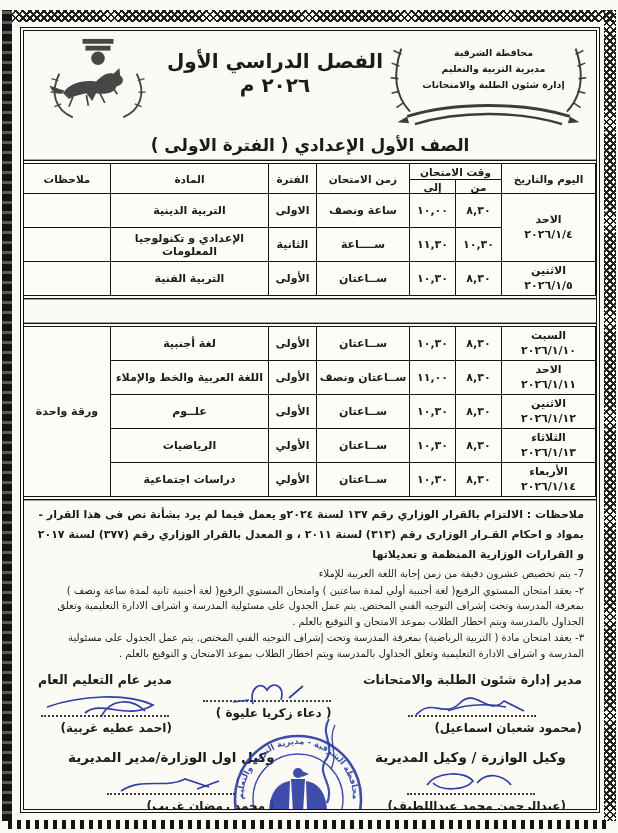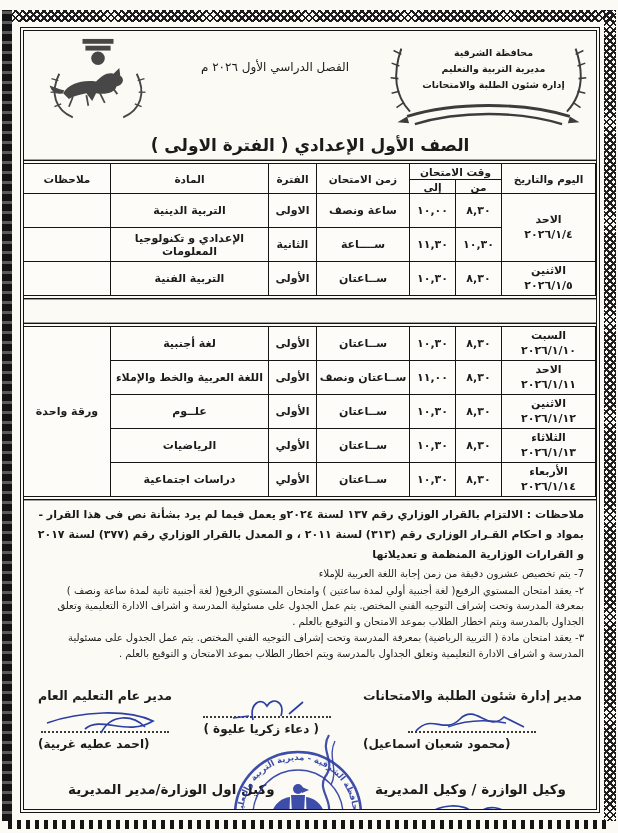--- a/index.html
+++ b/index.html
@@ -24,21 +24,21 @@
   .frame-inner{position:absolute;inset:2px;border:1px solid #151515;overflow:hidden;}
 
   
   .hdr{display:flex;align-items:flex-start;padding:6px 6px 0 6px;height:96px;}
   .org{position:relative;width:205px;height:92px;flex:0 0 auto;}
   .org svg{position:absolute;inset:0;}
   .org-lines{position:absolute;top:8px;right:14px;left:26px;text-align:center;
     font-weight:bold;font-size:9.5px;line-height:1.7;}
   .titles{flex:1;text-align:center;padding-top:6px;}
   .t1{font-size:16px;font-weight:bold;letter-spacing:1px;}
-  .t2{font-size:12px;font-weight:normal;margin-top:17px;}
+  .t2{font-size:20px;font-weight:bold;margin-top:6px;}
   .horse-logo{width:135px;height:92px;flex:0 0 auto;display:flex;justify-content:center;}
   .subtitle{text-align:center;font-size:17px;font-weight:bold;margin:2px 0 8px 0;}
 
   
   table.exam{border-collapse:collapse;table-layout:fixed;width:572px;margin:0 auto;
     box-shadow:0 0 0 2px #fbfaf5,0 0 0 3.4px #151515;background:#fdfcf8;}
   table.exam th,table.exam td{border:1.6px solid #151515;font-weight:bold;
     text-align:center;vertical-align:middle;padding:1px 2px;font-size:11px;}
   col.c-day{width:94px;}col.c-from{width:46px;}col.c-to{width:46px;}
   col.c-dur{width:93px;}col.c-per{width:48px;}col.c-sub{width:158px;}col.c-note{width:87px;}
@@ -50,21 +50,21 @@
   td.vnote{vertical-align:top;padding-top:62px;font-size:11px;}
 
   
   .notes{padding:8px 12px 0 12px;}
   .note-main{font-size:11px;font-weight:bold;line-height:1.8;text-align:right;margin:0 0 2px 0;}
   .note-item{font-size:10px;line-height:1.55;text-align:right;margin:1px 0;}
 
   
   .sig-row1{display:flex;justify-content:space-between;padding:10px 14px 0 14px;}
   .sig-row2{display:flex;justify-content:space-between;padding:14px 30px 0 44px;position:relative;}
-  .sig{text-align:left;margin-top:16px;}
+  .sig{text-align:right;}
   .sig-title{font-size:12.5px;font-weight:bold;}
   .sig-row2 .sig-title{font-size:13.5px;}
   .sig-line{position:relative;width:128px;margin:2px auto 0 auto;height:26px;
     border-bottom:2px dotted #3b3b3b;}
   .sig-line svg{position:absolute;bottom:-8px;left:0;}
   .sig-name{font-size:12px;font-weight:bold;margin-top:4px;}
   .stamp{position:absolute;top:-12px;right:222px;width:152px;height:152px;opacity:.92;}
   .scribble{position:absolute;top:-20px;right:255px;opacity:.9;}
 </style>
 </head>

